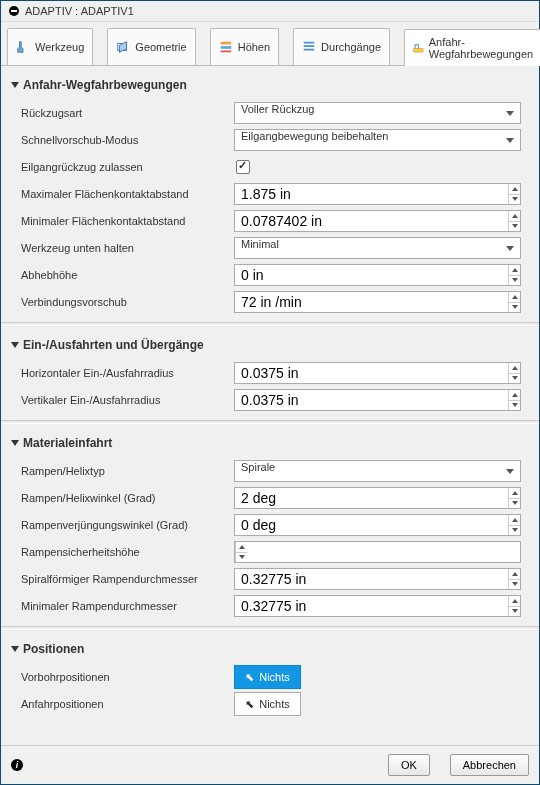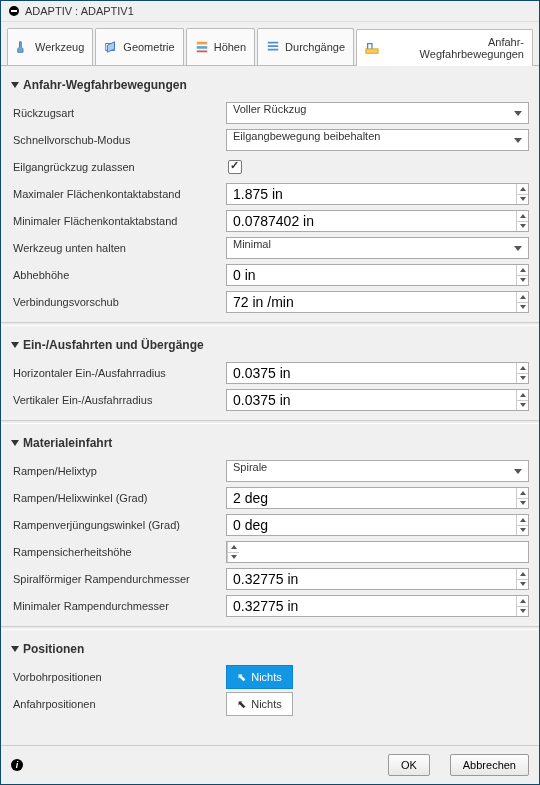--- a/index.html
+++ b/index.html
@@ -2,29 +2,29 @@
 <html><head>
 <meta charset="utf-8">
 <style>
 * { box-sizing: border-box; margin: 0; padding: 0; }
 body { font-family: "Segoe UI", Arial, sans-serif; font-size: 11px; background: #f0f0f0; color: #333; width: 540px; height: 785px; overflow: hidden; }
 .window { width: 540px; height: 785px; background: #f0f0f0; border: 1px solid #0c4a6e; display: flex; flex-direction: column; }
 .titlebar { display: flex; align-items: center; padding: 4px 8px; background: #f0f0f0; border-bottom: 1px solid #ddd; }
 .tb-icon { width: 10px; height: 10px; border-radius: 50%; background: #000; margin-right: 6px; display: inline-block; position: relative; }
 .tb-icon::after { content: ""; position: absolute; left: 2px; top: 4px; width: 6px; height: 2px; background: #fff; }
 .titlebar span { font-size: 11px; color: #333; }
-.tabs { display: flex; padding: 6px 6px 0 6px; gap: 2px; border-bottom: 1px solid #bbb; background: #f0f0f0; text-align: right; }
+.tabs { display: flex; padding: 6px 6px 0 6px; gap: 14px; border-bottom: 1px solid #bbb; background: #f0f0f0; }
 .tab { display: flex; align-items: center; padding: 6px 8px; border: 1px solid #bbb; border-bottom: none; background: #fafafa; border-radius: 2px 2px 0 0; cursor: pointer; font-size: 11px; gap: 5px; }
 .tab.active { background: #fff; position: relative; top: 1px; }
 .tab svg { width: 14px; height: 14px; }
 .content { flex: 1; overflow-y: auto; padding: 8px 10px 0 10px; background: #f0f0f0; }
 .section { margin-bottom: 6px; }
 .section-header { font-weight: bold; font-size: 12px; padding: 4px 0 6px 0; user-select: none; display: flex; align-items: center; gap: 4px; }
 .caret { display: inline-block; width: 0; height: 0; border-left: 4px solid transparent; border-right: 4px solid transparent; border-top: 6px solid #333; }
-.row { display: flex; align-items: center; margin: 3px 0; min-height: 24px; }
+.row { display: flex; align-items: center; margin: 3px 8px; min-height: 24px; }
 .row-label { width: 215px; color: #333; font-size: 11px; padding-left: 2px; }
 .row-control { flex: 1; display: flex; }
 .select { flex: 1; height: 22px; border: 1px solid #aaa; background: #fff; display: flex; align-items: flex-start; padding: 0 6px; position: relative; cursor: pointer; }
 .select::after { content: ""; position: absolute; right: 6px; top: 8px; width: 0; height: 0; border-left: 4px solid transparent; border-right: 4px solid transparent; border-top: 5px solid #555; }
 .spinner { flex: 1; display: flex; border: 1px solid #aaa; height: 22px; background: #fff; }
 .spinner input { flex: 1; border: none; padding: 0 6px; font-size: 14px; outline: none; background: transparent; }
 .spinner-btns { display: flex; flex-direction: column; width: 12px; border-left: 1px solid #ccc; }
 .spinner-btns div { flex: 1; display: flex; align-items: center; justify-content: center; cursor: pointer; font-size: 4px; color: #555; }
 .spin-up { border-bottom: 1px solid #ccc; }
 .spin-up::before { content: ""; width:0; height:0; border-left:3px solid transparent; border-right:3px solid transparent; border-bottom:4px solid #555; }

